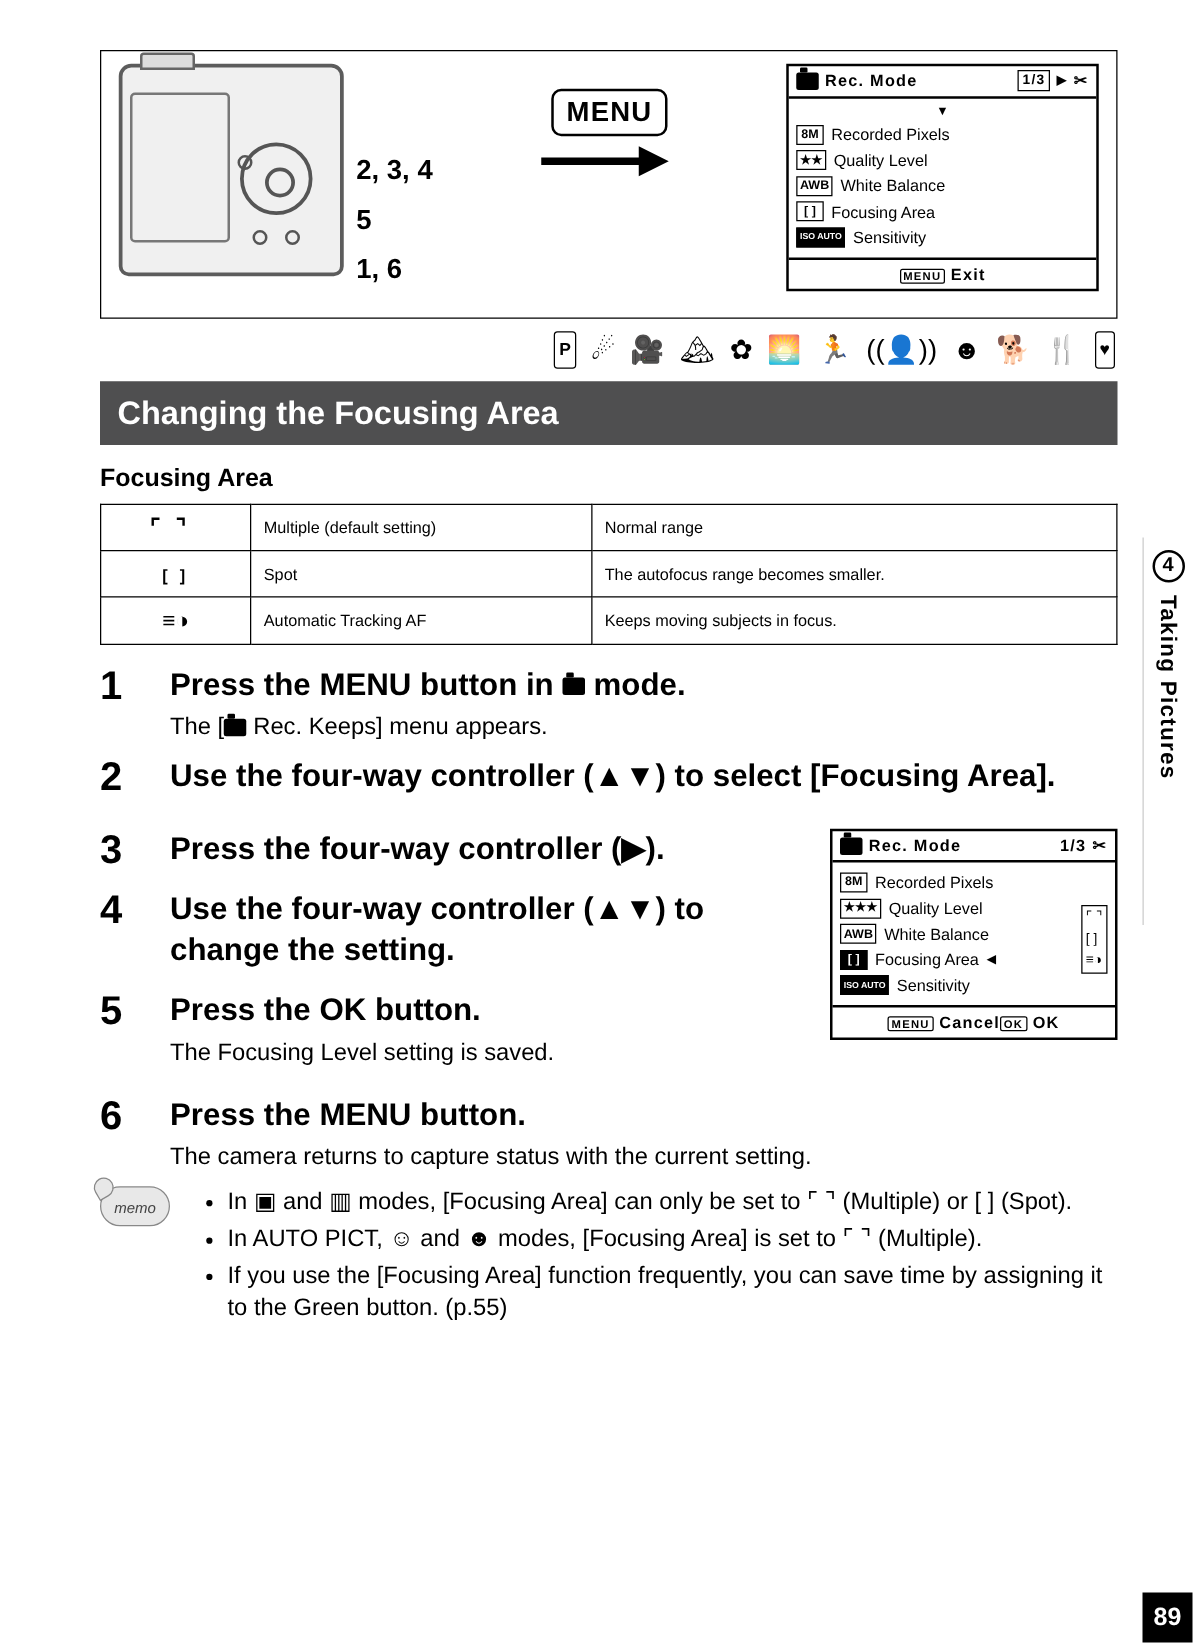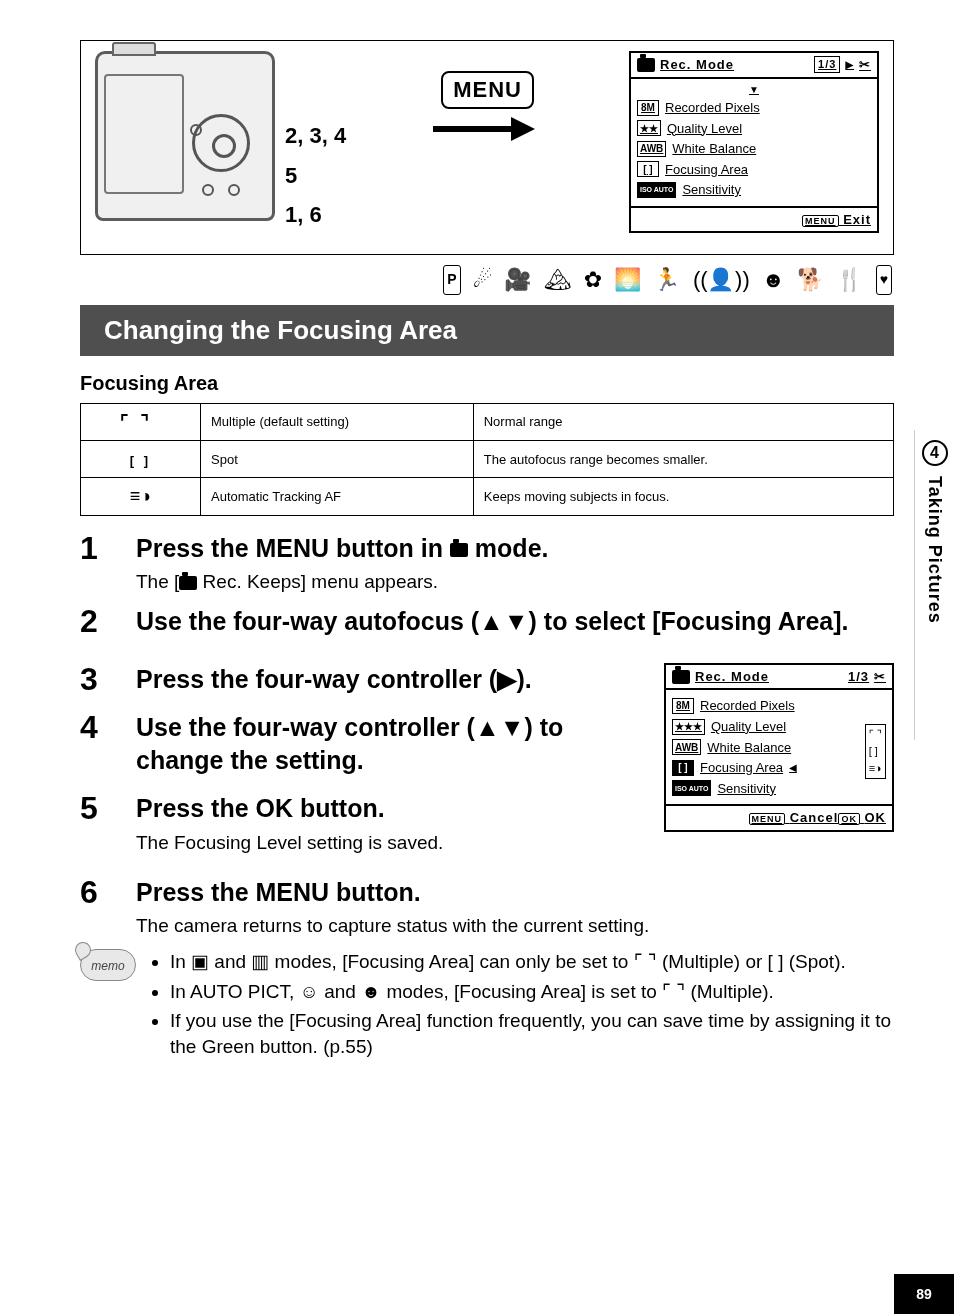--- a/index.html
+++ b/index.html
@@ -39,26 +39,26 @@
     writing-mode: vertical-rl;
     text-orientation: mixed;
     font-size: 18px;
     font-weight: bold;
     margin: 0 auto;
     letter-spacing: 1px;
   }
   .page-num {
     position: absolute;
     right: 0; bottom: 0;
-    width: 60px; height: 40px;
+    width: 40px; height: 40px;
     background: #000; color: #fff;
     text-align: center;
     line-height: 40px;
     font-weight: bold;
-    font-size: 14px;
+    font-size: 20px;
   }
 
   
   .diagram-box {
     border: 1px solid #000;
     padding: 10px 14px 14px;
     margin-bottom: 10px;
   }
   .diagram-row { display: flex; align-items: flex-start; justify-content: space-between; }
   .camera-diag {
@@ -116,40 +116,39 @@
     border-top: 12px solid transparent;
     border-bottom: 12px solid transparent;
   }
 
   
   .lcd {
     border: 2px solid #000;
     width: 250px;
     font-size: 13px;
     background: #fff;
-    text-decoration: underline;
   }
   .lcd .lcd-head {
     border-bottom: 2px solid #000;
     padding: 3px 6px;
     display: flex; align-items: center; justify-content: space-between;
     font-weight: bold;
     letter-spacing: 1px;
   }
   .lcd .lcd-head .hl { display:flex; align-items:center; gap:5px; }
   .lcd .lcd-body { padding: 4px 6px; }
   .lcd .row { display: flex; align-items: center; margin: 3px 0; gap: 6px; }
   .lcd .badge {
     display:inline-flex; align-items:center; justify-content:center;
     border:1.5px solid #000; font-size:10px; font-weight:bold;
     min-width:22px; height:16px; padding:0 2px;
   }
   .lcd .badge.dark { background:#000; color:#fff; }
   .lcd .pagebox { border:1.5px solid #000; padding:0 3px; font-size:11px; font-weight:bold; }
-  .lcd .foot { border-top:2px solid #000; padding:3px 6px; display:flex; align-items:center; justify-content:flex-end; font-weight:bold; letter-spacing:1px; }
+  .lcd .foot { border-top:2px solid #000; padding:3px 6px; display:flex; align-items:center; justify-content:center; font-weight:bold; letter-spacing:1px; }
   .lcd .tri { font-size:10px; }
   .lcd .menu-mini { border:1.5px solid #000; font-size:9px; padding:0 2px; font-weight:bold; border-radius:2px; }
   .lcd .ok-mini { border:1.5px solid #000; font-size:9px; padding:0 2px; font-weight:bold; border-radius:2px; }
   .lcd .dropdown { border:1.5px solid #000; padding:2px 3px; display:flex; flex-direction:column; gap:2px; margin-left:auto; }
   .lcd .dd-item { font-size:11px; }
 
   .icon-strip {
     display: flex;
     justify-content: flex-end;
     gap: 12px;
@@ -158,21 +157,21 @@
     min-height: 28px;
   }
   .mode-icon { display:inline-flex; align-items:center; justify-content:center; }
   .mode-icon.boxed { border:1.5px solid #000; border-radius:3px; padding:0 3px; font-size:14px; font-weight:bold; }
 
   .section-header {
     background: #4f4f50;
     color: #fff;
     font-size: 26px;
     font-weight: bold;
-    padding: 8px 24px;
+    padding: 8px 14px;
     margin-bottom: 14px;
   }
   .intro { margin-bottom: 10px; }
   .subhead { font-weight: bold; margin: 8px 0 6px; }
 
   table.fa {
     border-collapse: collapse;
     width: 100%;
     margin-bottom: 16px;
   }
@@ -194,21 +193,21 @@
     line-height: 1;
   }
   .step .body { flex: 1; }
   .step .title { font-weight: bold; font-size: 25px; margin-bottom: 4px; }
   .step .desc { font-size: 19px; }
   .step .title .kw { font-family: "Arial Black", Arial; font-weight:900; }
 
   .step-with-lcd { display: flex; gap: 16px; align-items: flex-start; }
   .step-with-lcd .steps-col { flex: 1; }
 
-  .memo-block { display: flex; align-items: flex-start; gap: 14px; margin-top: 10px; }
+  .memo-block { display: flex; align-items: flex-start; gap: 26px; margin-top: 10px; }
   .memo-icon {
     width: 56px; height: 32px;
     border: 1.5px solid #888; border-radius: 16px;
     background: #e8e8e8;
     font-size: 12px; text-align:center; line-height: 32px;
     color:#444; font-style: italic;
     position: relative;
   }
   .memo-icon::before {
     content:""; position:absolute; left:-6px; top:-8px;
@@ -348,21 +347,21 @@
         </div>
         <div class="desc">
           <span>The [</span><span class="cam-glyph"></span><span> Rec. Keeps] menu appears.</span>
         </div>
       </div>
     </div>
 
     <div class="step">
       <div class="num">2</div>
       <div class="body">
-        <div class="title">Use the four-way autofocus (▲▼) to select [Focusing Area].</div>
+        <div class="title">Use the four-way controller (▲▼) to select [Focusing Area].</div>
       </div>
     </div>
 
     <div class="step-with-lcd">
       <div class="steps-col">
         <div class="step">
           <div class="num">3</div>
           <div class="body">
             <div class="title">Press the four-way controller (▶).</div>
           </div>

